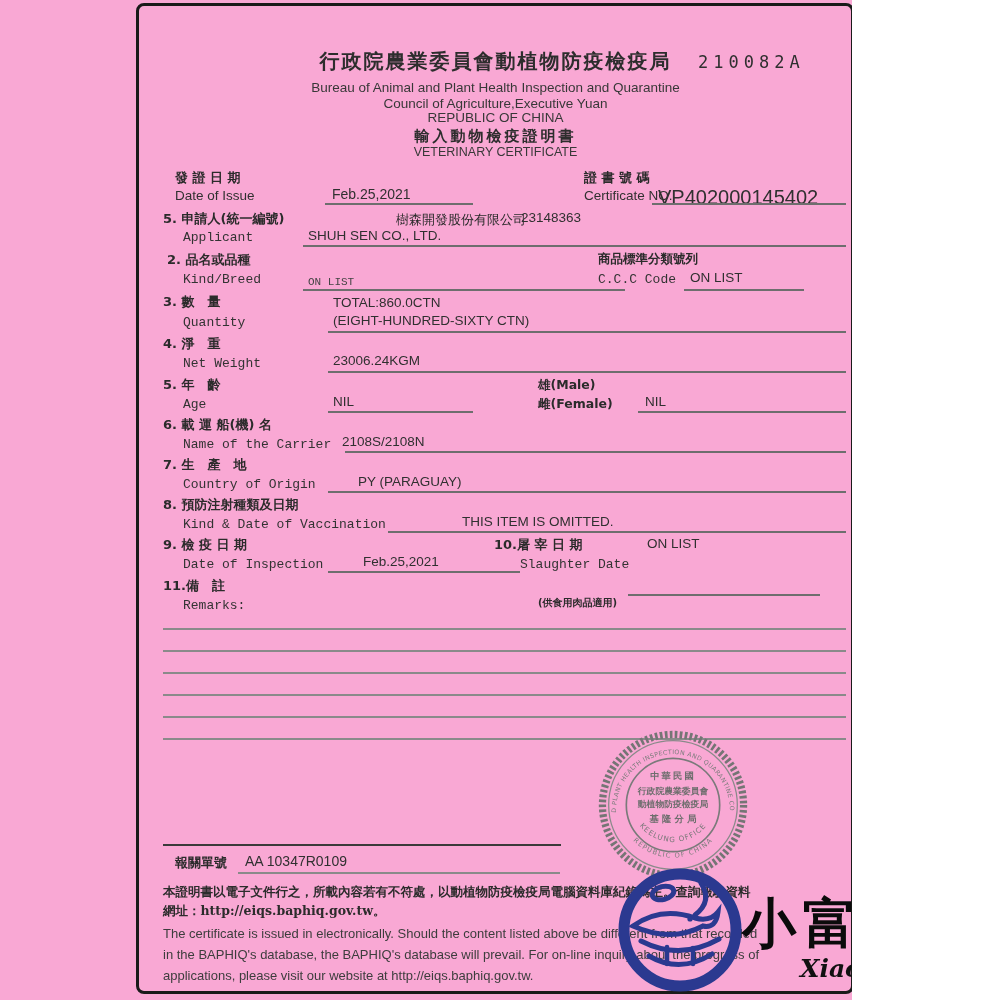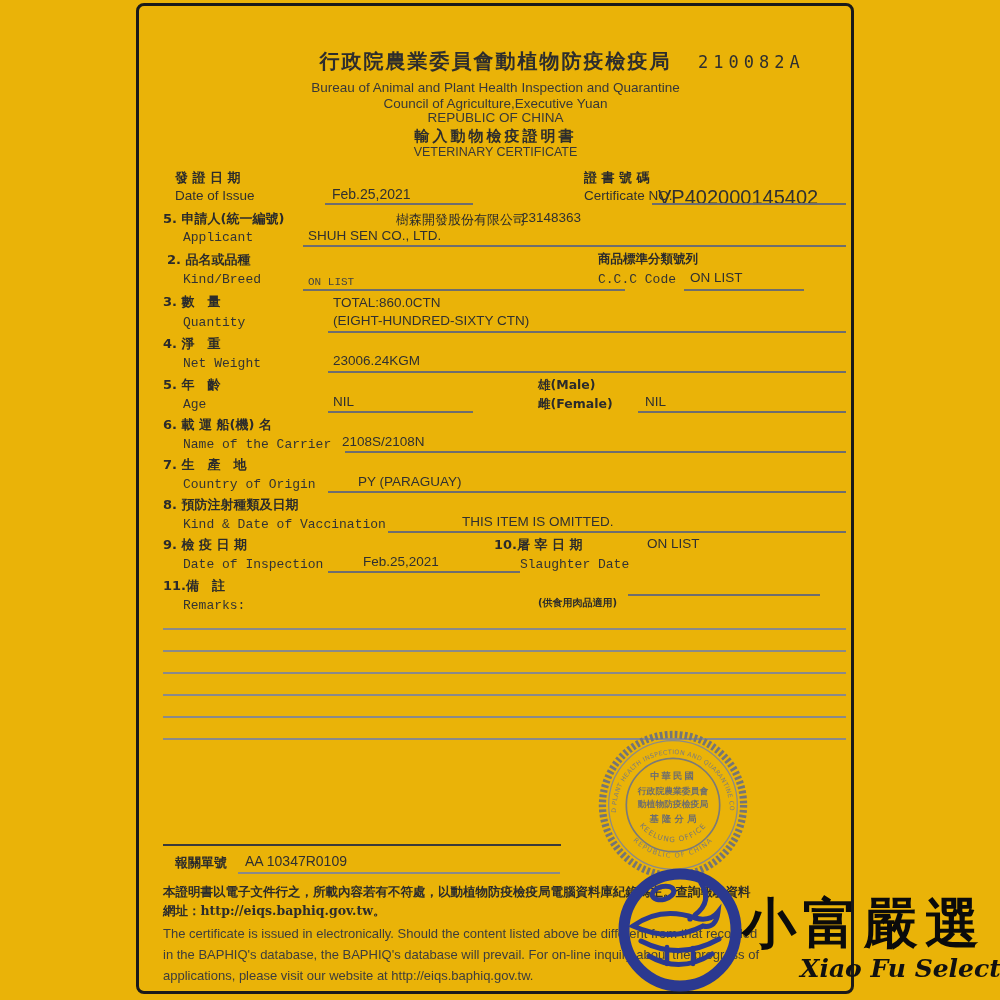--- a/index.html
+++ b/index.html
@@ -1,17 +1,17 @@
 <!DOCTYPE html>
 <html><head>
 <meta charset="utf-8">
 <style>
   * { margin:0; padding:0; box-sizing:border-box; }
   body { background:#ffffff; font-family:"Liberation Sans","DejaVu Sans",sans-serif; }
-  .screen { position:relative; width:1000px; height:1000px; background:#eab308; overflow:hidden; }
+  .screen { position:relative; width:852px; height:1000px; background:#f9a8d4; overflow:hidden; }
   .abs { position:absolute; }
   .doc-frame { position:absolute; left:136px; top:3px; width:718px; height:991px;
                border:3px solid #1a1a1a; border-radius:8px; z-index:1; }
   .centered { left:137px; width:717px; text-align:center; }
   .zh-title { font-family:"DejaVu Serif","Liberation Serif",serif; font-weight:bold;
               color:#2d2d2d; }
   .zh-label { font-family:"DejaVu Sans",sans-serif; font-weight:bold; color:#2b2b2b;
               font-size:13px; white-space:nowrap; }
   .en-label { font-family:"Liberation Mono","DejaVu Sans Mono",monospace; color:#333;
               font-size:13px; white-space:nowrap; }

